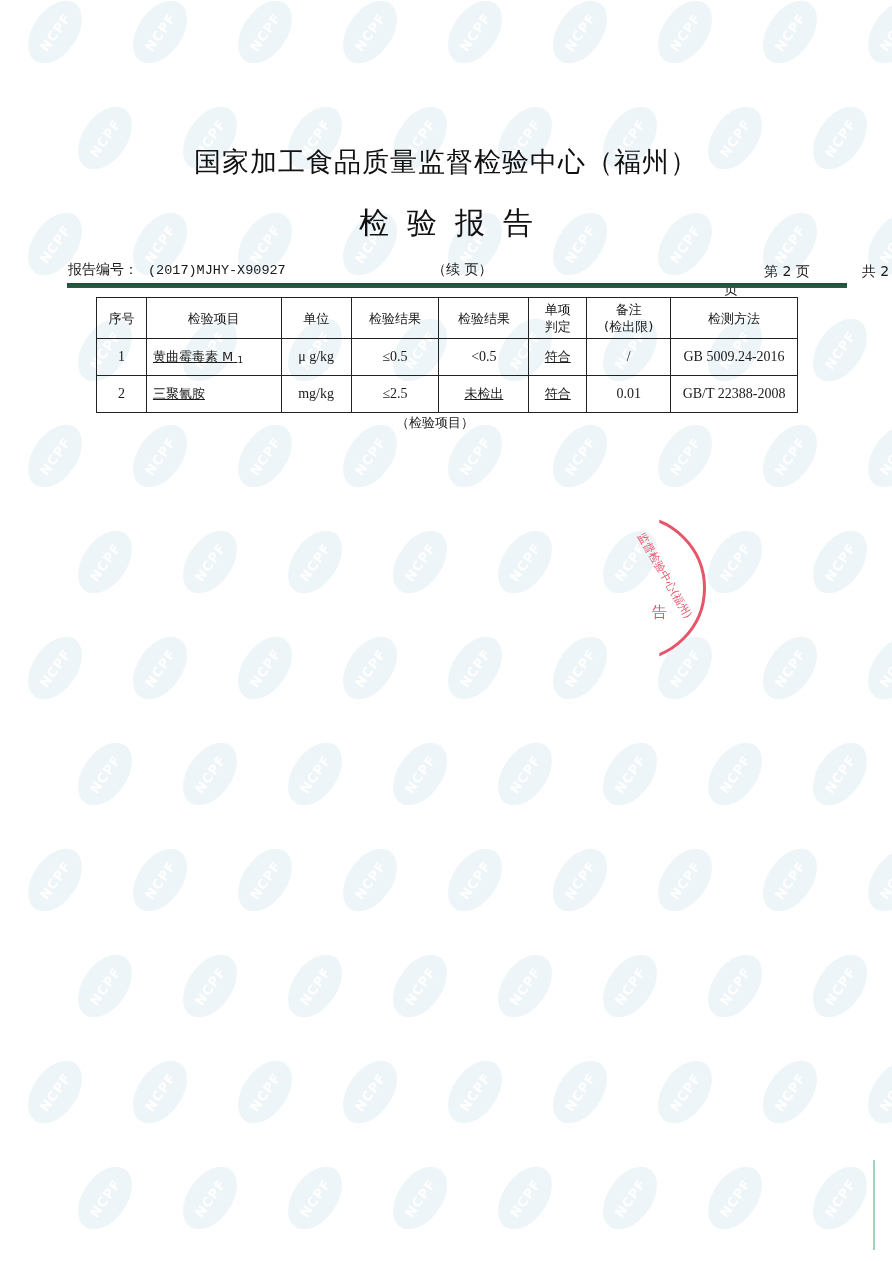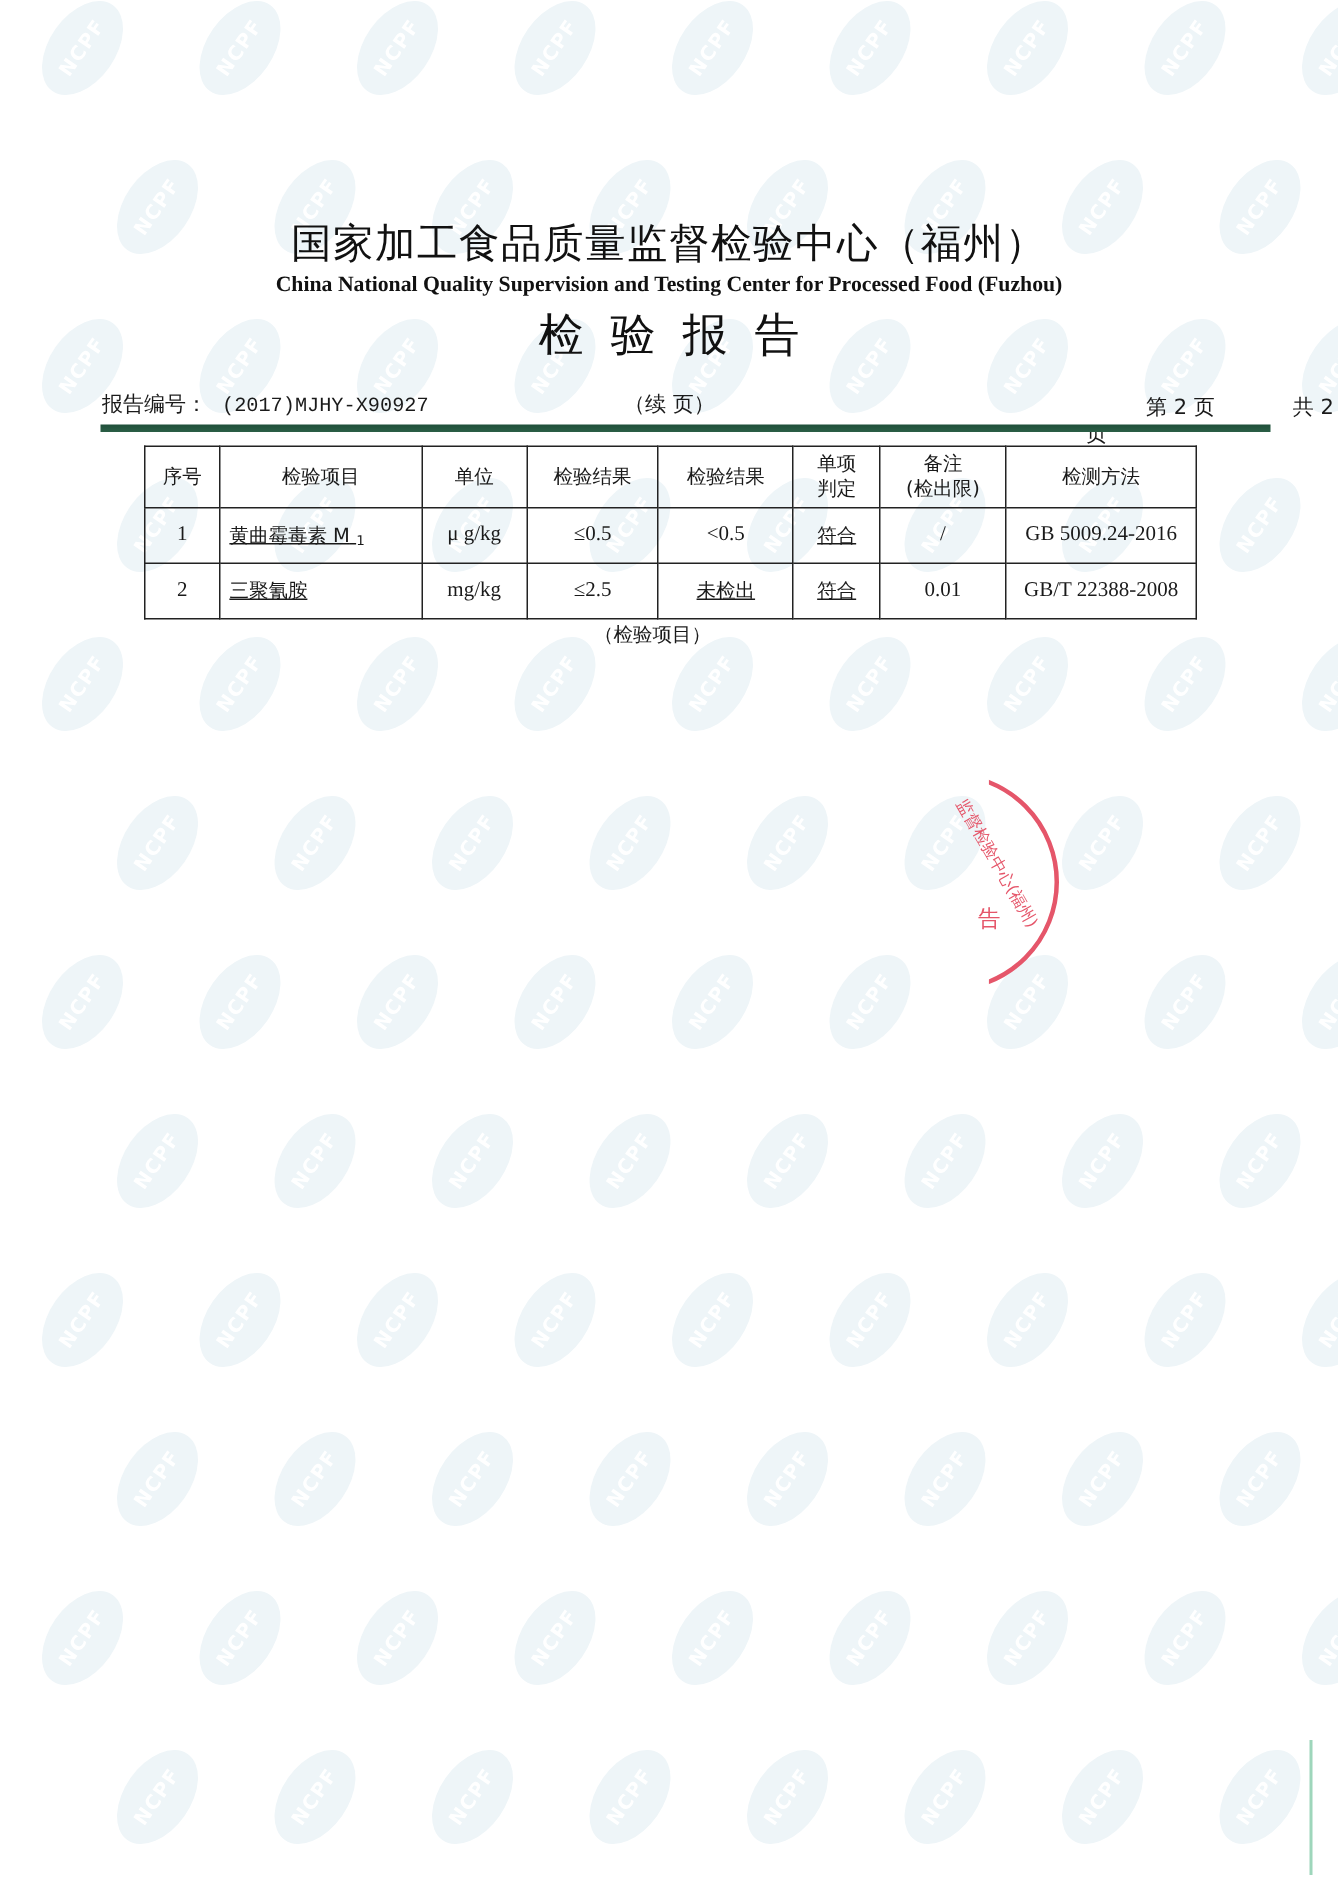--- a/index.html
+++ b/index.html
@@ -29,21 +29,21 @@
   .title-cn {
     position: absolute; top: 203px; left: 0; width: 892px; text-align: center;
     font-family: "DejaVu Sans", sans-serif; font-size: 30px; letter-spacing: 18px; padding-left: 18px; box-sizing: border-box; color: #111;
   }
   .title-en {
     position: absolute; top: 236px; left: 0; width: 892px; text-align: center;
     font-family: "Liberation Serif", serif; font-weight: bold; font-size: 20px; letter-spacing: 3px; word-spacing: 28px; color: #111;
   }
   .report-no { position: absolute; top: 261px; left: 68px; font-size: 14px; font-family: "DejaVu Sans", sans-serif; }
   .report-no .val { font-family: "Liberation Mono", monospace; font-size: 13.5px; margin-left: 10px; }
-  .continued { position: absolute; top: 261px; left: 416px; font-size: 14px; font-family: "DejaVu Sans", sans-serif; }
+  .continued { position: absolute; top: 261px; left: 432px; font-size: 14px; font-family: "DejaVu Sans", sans-serif; }
   .page-info { position: absolute; top: 263px; left: 724px; font-size: 14px; font-family: "DejaVu Sans", sans-serif; }
   .page-info span { margin-right: 12px; margin-left: 40px; }
   .rule {
     position: absolute; top: 283px; left: 67px; width: 780px; height: 5px;
     background: linear-gradient(#1f4f3a, #2b5e46);
   }
   table.results {
     position: absolute; top: 297px; left: 96px; width: 702px;
     border-collapse: collapse; font-size: 13px;
   }
@@ -171,21 +171,20 @@
     <div class="wm" style="left: 280px; top: 1176px;">NCPF</div>
     <div class="wm" style="left: 385px; top: 1176px;">NCPF</div>
     <div class="wm" style="left: 490px; top: 1176px;">NCPF</div>
     <div class="wm" style="left: 595px; top: 1176px;">NCPF</div>
     <div class="wm" style="left: 700px; top: 1176px;">NCPF</div>
     <div class="wm" style="left: 805px; top: 1176px;">NCPF</div>
   </div>
 
 <div class="content">
   <div class="org-cn">国家加工食品质量监督检验中心（福州）</div>
-  <div class="org-en">China National Quality Supervision and Testing Center for Processed Food (Fuzhou)</div>
   <div class="title-cn">检验报告</div>
 
   <div class="report-no">
     <span>报告编号：</span><span class="val">(2017)MJHY-X90927</span>
   </div>
   <div class="continued">（续 页）</div>
   <div class="page-info">
     <span>第 2 页</span><span>共 2 页</span>
   </div>
   <div class="rule"></div>

